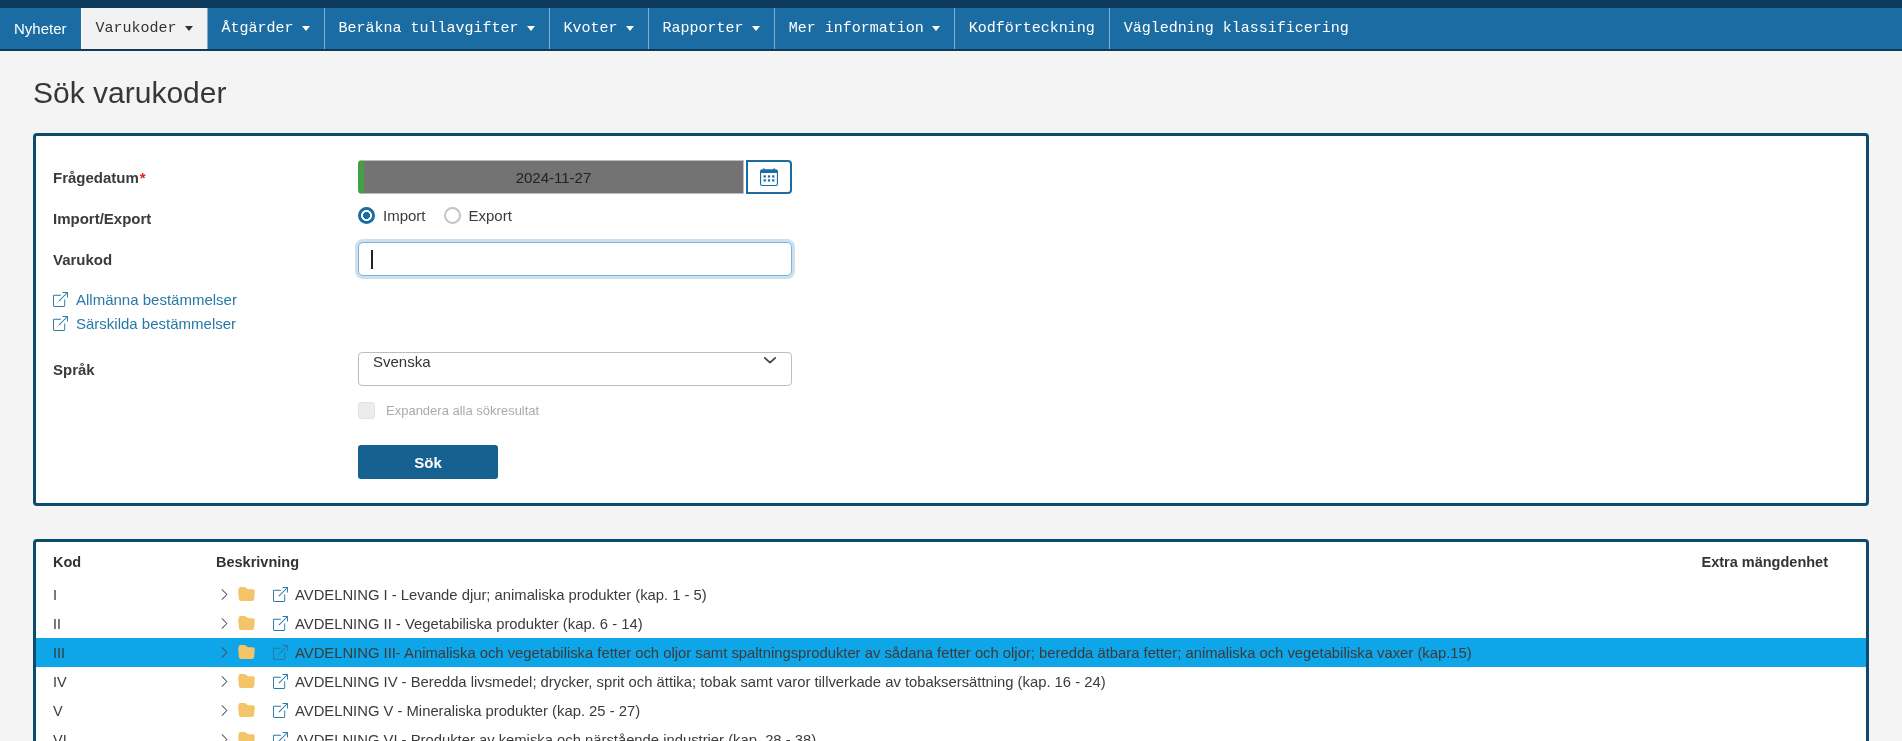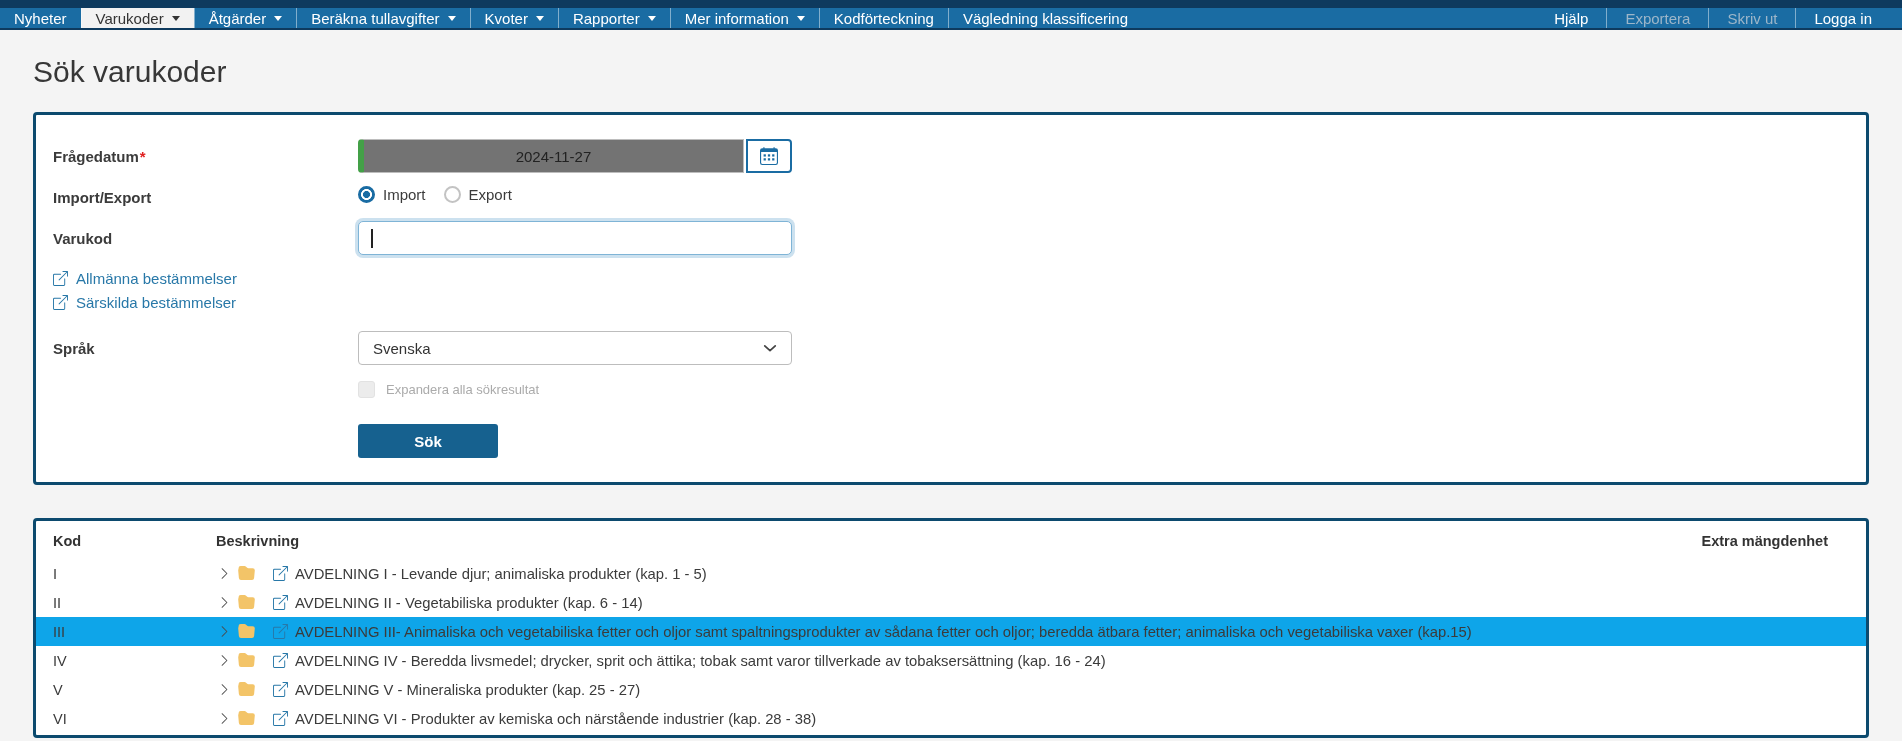--- a/index.html
+++ b/index.html
@@ -1,28 +1,28 @@
 <!DOCTYPE html>
 <html lang="sv"><head>
 <meta charset="utf-8">
 <style>
   * { margin:0; padding:0; box-sizing:border-box; }
   html,body { width:1902px; height:741px; overflow:hidden; background:#F4F4F4;
     font-family:"Liberation Sans", sans-serif; color:#3B3B3B; }
 
   
   .topstrip { height:8px; background:#0E3A5E; }
-  .navbar { display:flex; justify-content:space-between; height:22px;
+  .navbar { display:flex; justify-content:space-between; height:43px;
     background:#1A6CA3; border-bottom:2px solid #0E3A5E; }
   .nav-group { display:flex; align-items:stretch; }
   .nav-right { margin-right:12px; }
   .nav-item { display:flex; align-items:center; padding:0 14px; color:#FFFFFF;
     font-size:15px; cursor:pointer; white-space:nowrap; }
   .nav-right .nav-item { padding:0 18px; }
-  .nav-group.nav-left .nav-item + .nav-item { border-left:1px solid rgba(255,255,255,.45); }
+  .nav-group.nav-left .nav-item + .nav-item { border-left:1px solid rgba(255,255,255,.45);font-family:Liberation Mono, monospace; }
   .nav-group.nav-right .nav-item + .nav-item { border-left:1px solid rgba(255,255,255,.45); }
   .nav-item.active, .nav-item.active + .nav-item { border-left:none; }
   .nav-item.active { background:#F2F2F2; color:#333333; }
   .nav-item.muted { color:#9DB6C9; }
   .caret { width:0; height:0; margin-left:8px; border-left:4px solid transparent;
     border-right:4px solid transparent; border-top:5px solid currentColor; }
 
   
   main { padding:0 33px; }
   h1 { font-size:30px; font-weight:400; color:#373737; margin:25px 0 23px 0; }
@@ -58,21 +58,21 @@
     outline:none; background:#fff; }
   .cursor-bar { position:absolute; left:13px; top:8px; width:2px; height:19px;
     background:#222; }
 
   .info-links { padding-top:2px; }
   .info-link { display:flex; align-items:center; color:#2878A8; font-size:15px;
     margin-bottom:7px; cursor:pointer; }
   .info-link svg { margin-right:8px; flex:none; }
 
   .select-box { width:434px; height:34px; border:1px solid #BDBDBD; border-radius:4px;
-    background:#fff; display:flex; align-items:center; justify-content:space-between;
+    background:#fff; display:flex; justify-content:space-between;
     padding:0 14px; font-size:15px; color:#333; cursor:pointer; }
 
   .check-row { display:flex; align-items:center; margin:3px 0 1px 0; }
   .checkbox { width:17px; height:17px; background:#ECECEC; border:1px solid #E2E2E2;
     border-radius:3px; flex:none; }
   .check-label { font-size:13px; color:#ABABAB; margin-left:11px; }
 
   .sok-btn { width:140px; height:34px; margin-top:12px; background:#16618F; color:#fff;
     border:none; border-radius:3px; font-size:15px; font-weight:700;
     font-family:"Liberation Sans",sans-serif; cursor:pointer; }
@@ -126,34 +126,20 @@
           <span>Mer information</span>
           <span class="caret"></span>
         </div>
       <div class="nav-item">
           <span>Kodförteckning</span>
         </div>
       <div class="nav-item">
           <span>Vägledning klassificering</span>
         </div>
     </div>
-    <div class="nav-group nav-right">
-      <div class="nav-item">
-          <span>Hjälp</span>
-        </div>
-      <div class="nav-item muted">
-          <span>Exportera</span>
-        </div>
-      <div class="nav-item muted">
-          <span>Skriv ut</span>
-        </div>
-      <div class="nav-item">
-          <span>Logga in</span>
-        </div>
-    </div>
   </nav>
 </header>
 
 <main>
   <h1>Sök varukoder</h1>
 
   <section class="card form-card">
 
     <div class="form-row">
       <div class="form-label"><span>Frågedatum</span><span class="req">*</span></div>

